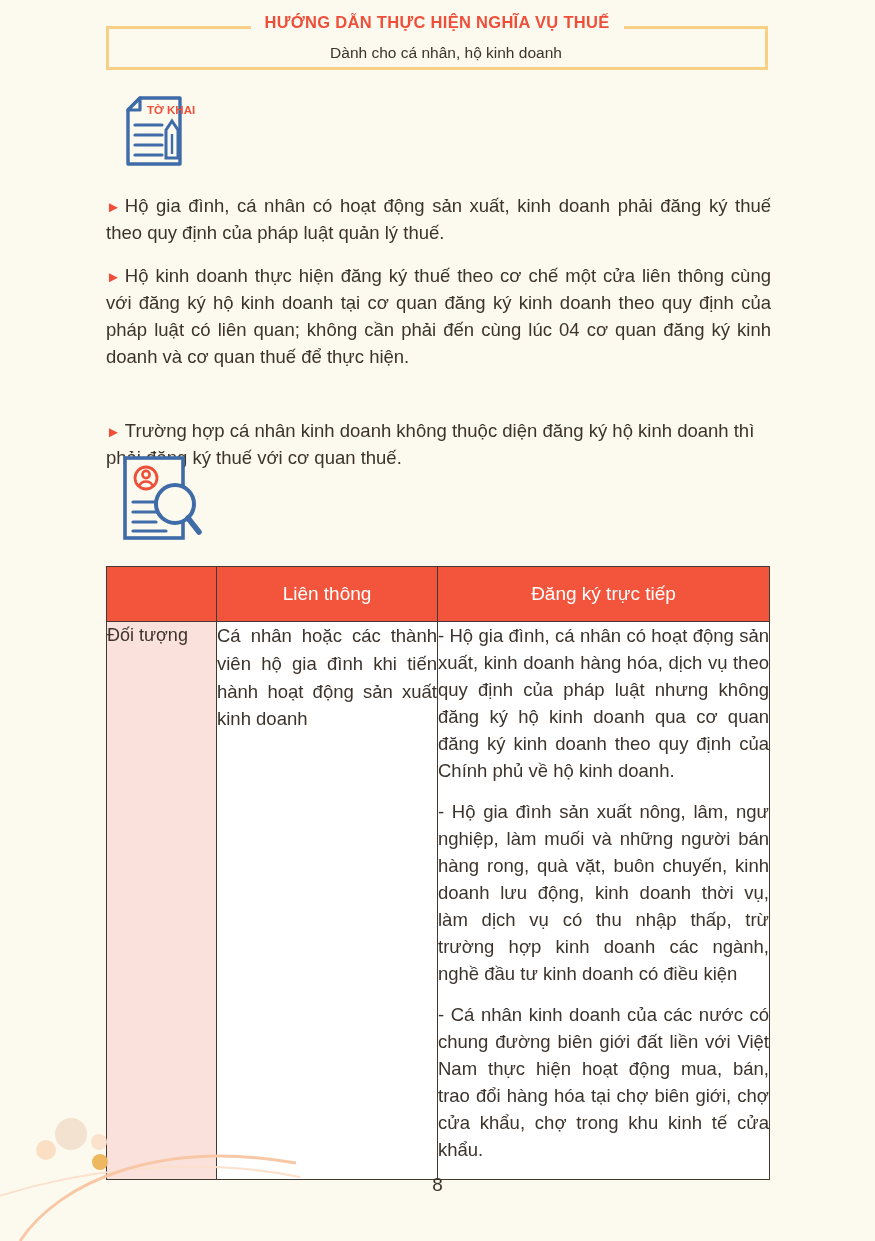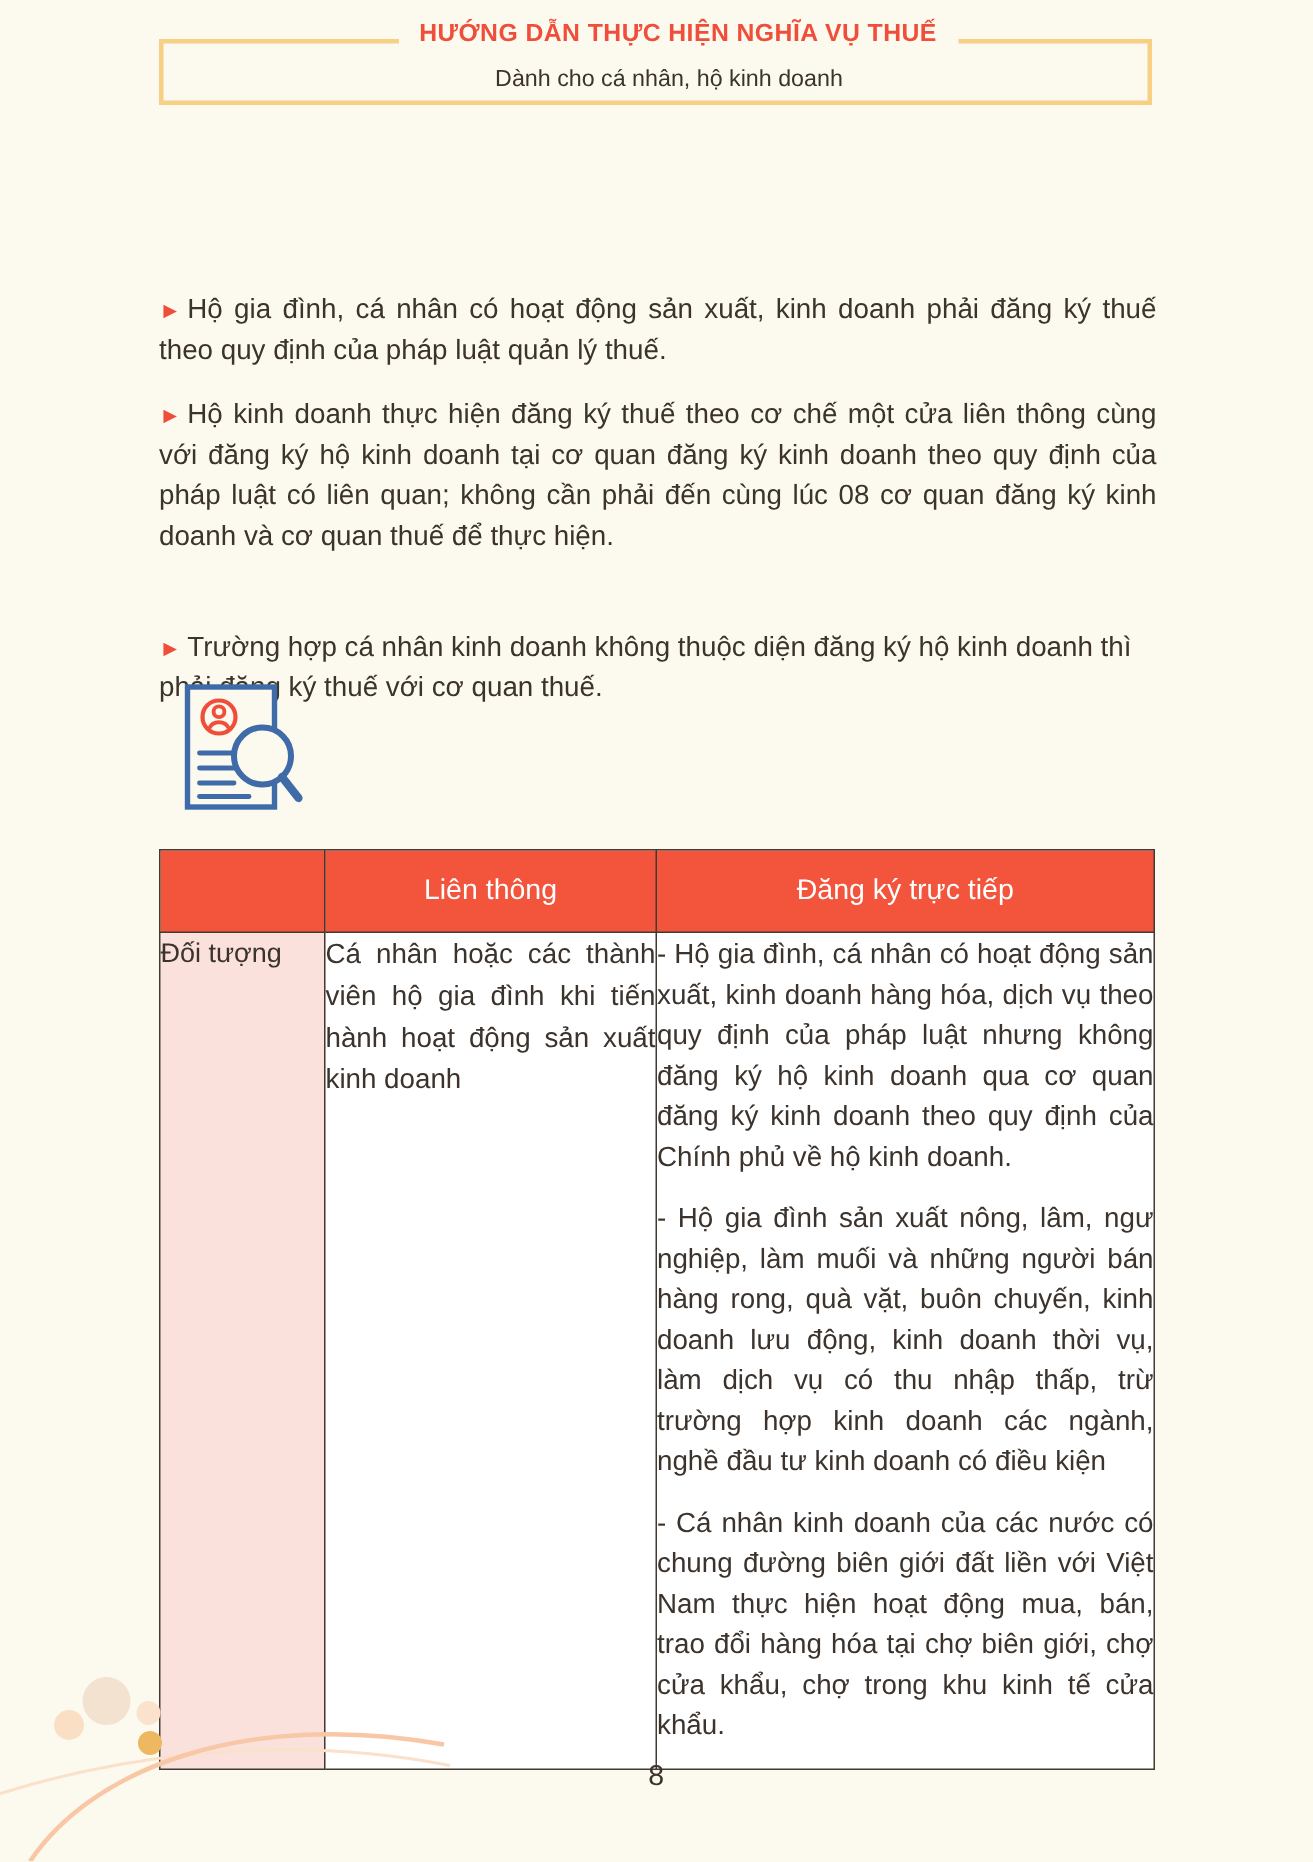--- a/index.html
+++ b/index.html
@@ -31,21 +31,21 @@
     position: absolute;
     left: 106px;
     top: 26px;
     width: 662px;
     height: 44px;
     border: 3px solid #f7cf85;
     box-sizing: border-box;
   }
   .header-title-wrap {
     position: absolute;
-    left: 121px;
+    left: 106px;
     top: 13px;
     width: 662px;
     text-align: center;
   }
   .header-title {
     display: inline-block;
     background: #fcfaee;
     padding: 0 14px;
     color: #ef4f3a;
     font-weight: bold;
@@ -184,28 +184,43 @@
 </head>
 <body>
 
 <div class="header-band"></div>
 <div class="header-title-wrap">
   <span class="header-title">HƯỚNG DẪN THỰC HIỆN NGHĨA VỤ THUẾ</span>
 </div>
 <div class="header-sub">Dành cho cá nhân, hộ kinh doanh</div>
 
 <div class="section" style="top:92px;">
+  <div class="section-icon">
+    <svg width="78" height="78" viewBox="0 0 78 78" aria-hidden="true">
+      <path d="M22 6 H62 V72 H10 V18 Z" fill="#fcfaee" stroke="#3f6ba8" stroke-width="3.4" stroke-linejoin="round"></path>
+      <path d="M22 6 V18 H10 Z" fill="#fcfaee" stroke="#3f6ba8" stroke-width="3.2" stroke-linejoin="round"></path>
+      <text x="29" y="22" font-family="'Liberation Sans', sans-serif" font-size="11.5" font-weight="bold" fill="#ef4f3a">TỜ KHAI</text>
+      <g stroke="#3f6ba8" stroke-width="3.2" stroke-linecap="round">
+        <line x1="17" y1="33" x2="44" y2="33"></line>
+        <line x1="17" y1="43" x2="44" y2="43"></line>
+        <line x1="17" y1="53" x2="44" y2="53"></line>
+        <line x1="17" y1="63" x2="44" y2="63"></line>
+      </g>
+      <path d="M54 29 L60 38 V66 H48 V38 Z" fill="#fcfaee" stroke="#3f6ba8" stroke-width="3"></path>
+      <line x1="54" y1="42" x2="54" y2="62" stroke="#3f6ba8" stroke-width="2.4"></line>
+    </svg>
+  </div>
 </div>
 
 <div class="para" style="top:192px;">
   <span class="bullet">►</span><span>Hộ gia đình, cá nhân có hoạt động sản xuất, kinh doanh phải đăng ký thuế theo quy định của pháp luật quản lý thuế.</span>
 </div>
 
 <div class="para" style="top:262px;">
-  <span class="bullet">►</span><span>Hộ kinh doanh thực hiện đăng ký thuế theo cơ chế một cửa liên thông cùng với đăng ký hộ kinh doanh tại cơ quan đăng ký kinh doanh theo quy định của pháp luật có liên quan; không cần phải đến cùng lúc 08 cơ quan đăng ký kinh doanh và cơ quan thuế để thực hiện.</span>
+  <span class="bullet">►</span><span>Hộ kinh doanh thực hiện đăng ký thuế theo cơ chế một cửa liên thông cùng với đăng ký hộ kinh doanh tại cơ quan đăng ký kinh doanh theo quy định của pháp luật có liên quan; không cần phải đến cùng lúc 04 cơ quan đăng ký kinh doanh và cơ quan thuế để thực hiện.</span>
 </div>
 
 <div class="para last-nojust" style="top:389px;margin-top:28px;">
   <span class="bullet">►</span><span>Trường hợp cá nhân kinh doanh không thuộc diện đăng ký hộ kinh doanh thì phải đăng ký thuế với cơ quan thuế.</span>
 </div>
 
 <div class="section" style="top:452px;flex-direction:column;">
   <div class="section-icon">
     <svg width="88" height="92" viewBox="0 0 88 92" aria-hidden="true">
       <rect x="7" y="6" width="58" height="80" fill="#fcfaee" stroke="#3f6ba8" stroke-width="3.6"></rect>

